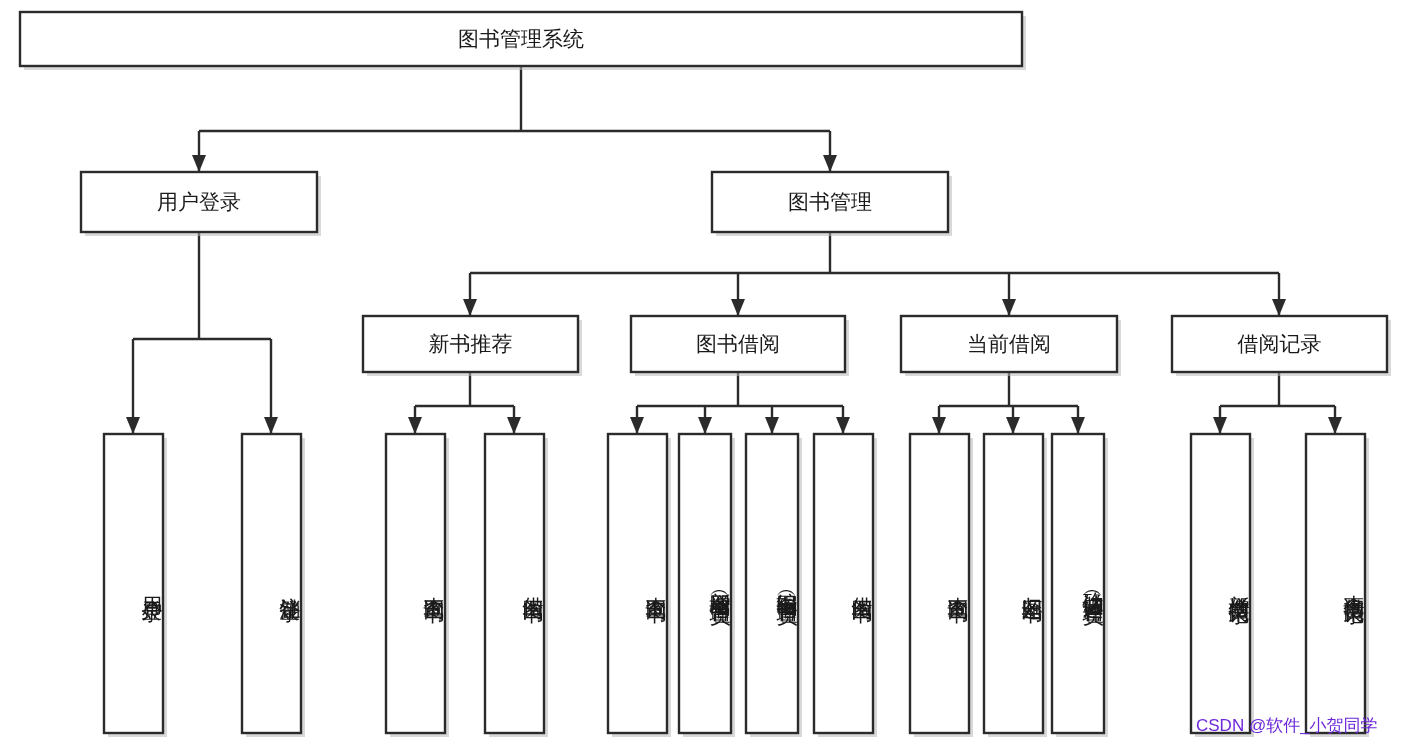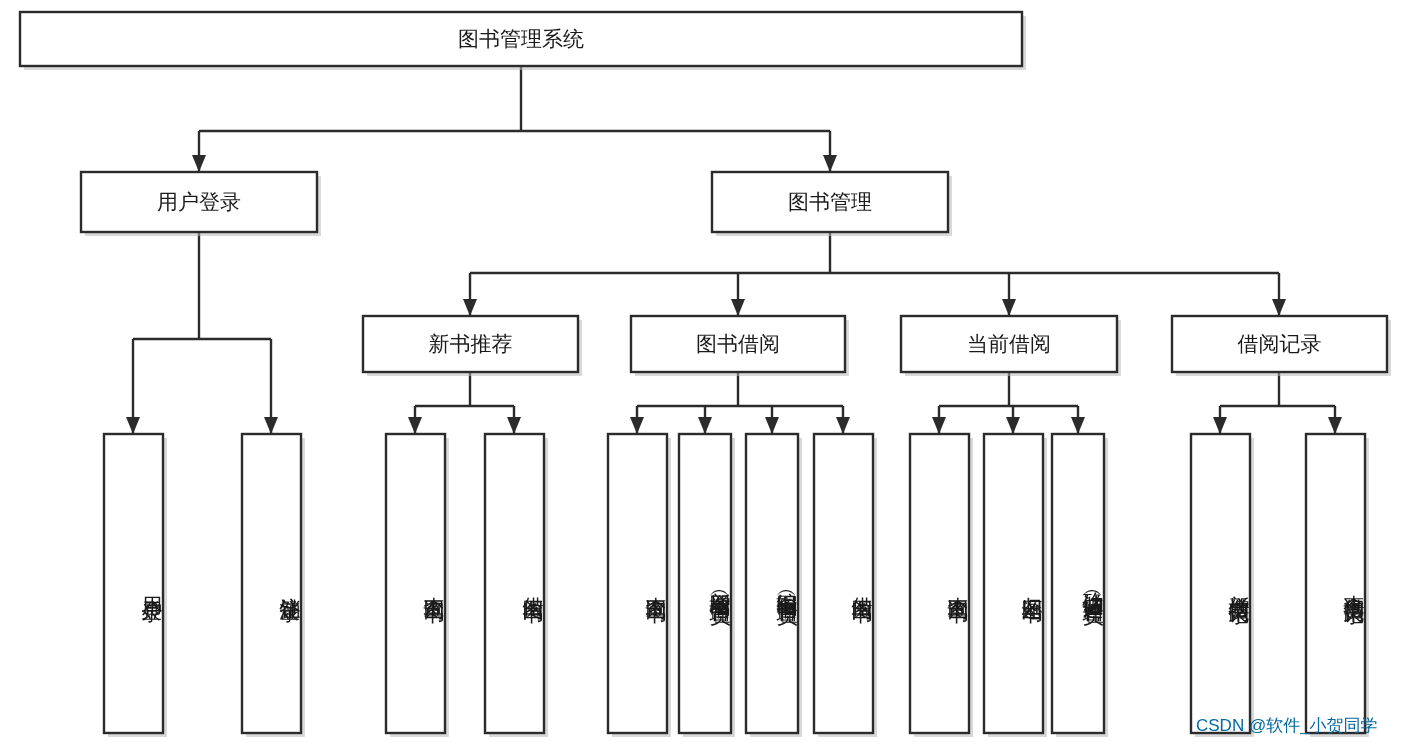--- a/index.html
+++ b/index.html
@@ -64,21 +64,21 @@
     display: flex;
     align-items: flex-start;
     justify-content: center;
     white-space: nowrap;
     user-select: none;
   }
   .watermark {
     position: absolute;
     font-family: "Liberation Sans", "DejaVu Sans", sans-serif;
     font-size: 17px;
-    color: #0369a1;
+    color: #6d28d9;
     white-space: nowrap;
     user-select: none;
   }
 </style>
 </head>
 <body>
 
 <div id="diagram-root">
   <svg class="diagram-canvas" viewBox="0 0 1405 747">
     <g id="connectors-layer">

